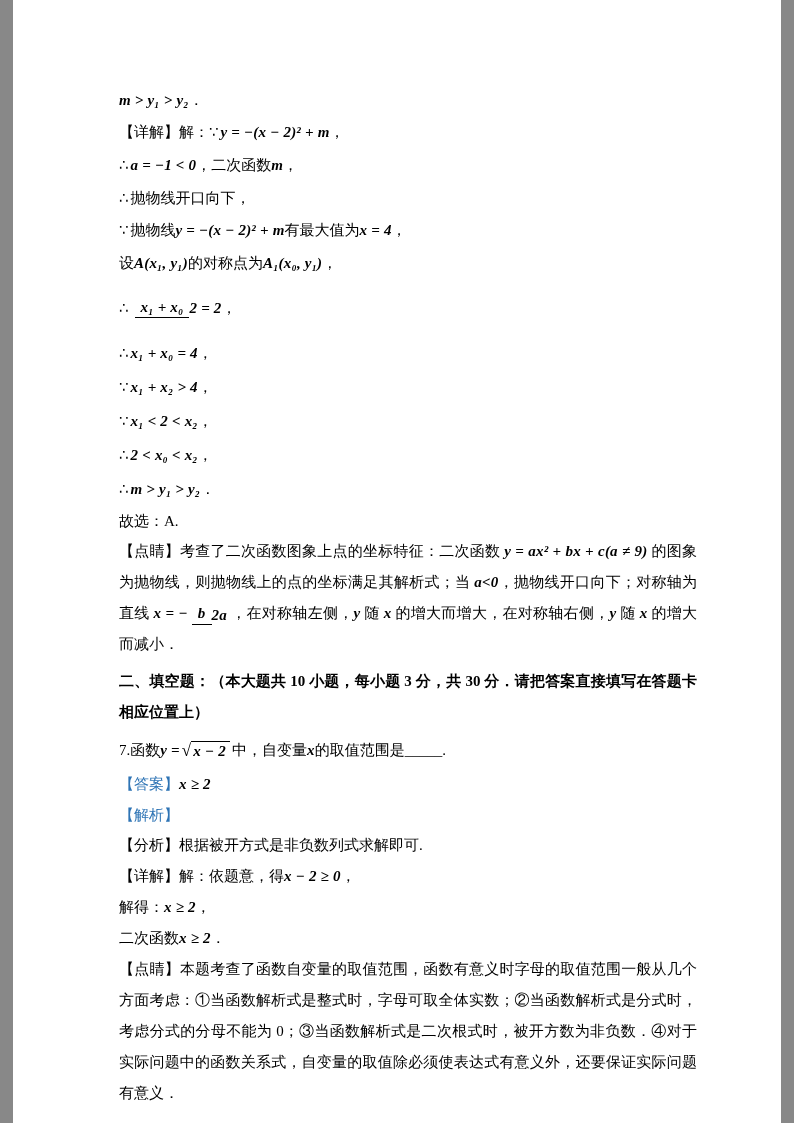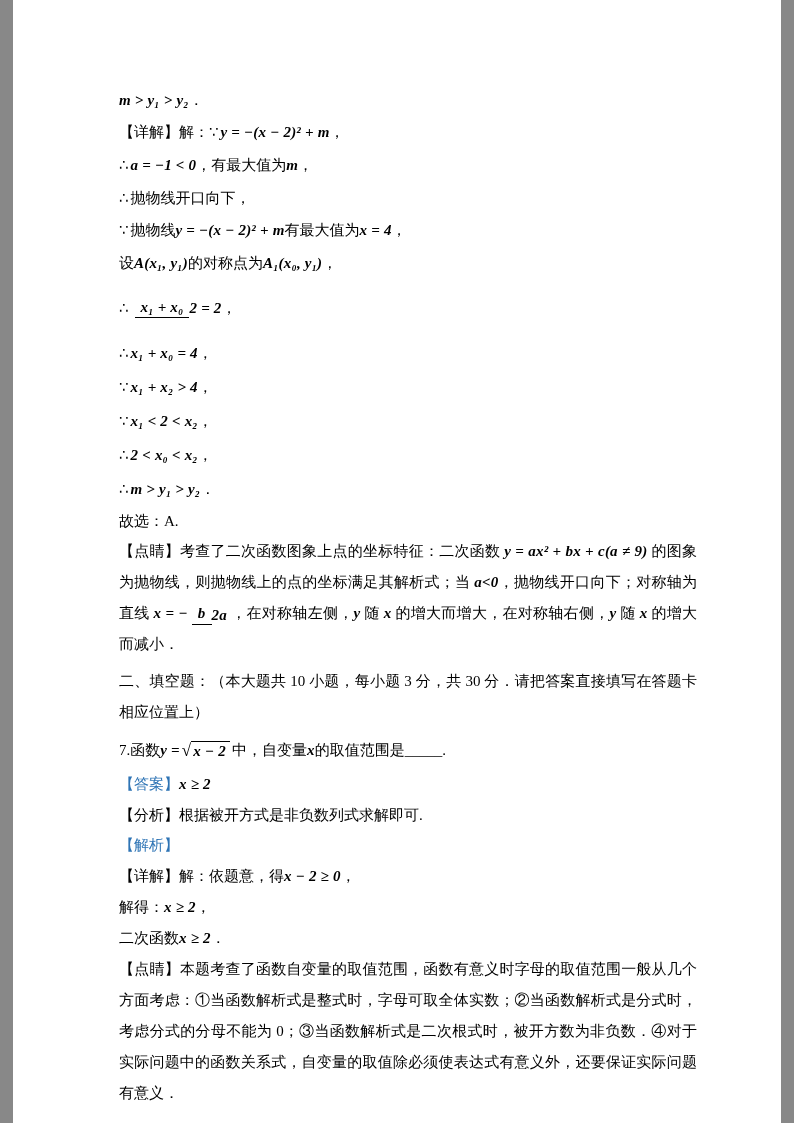--- a/index.html
+++ b/index.html
@@ -23,21 +23,21 @@
   .sym { font-family: "DejaVu Sans", sans-serif; font-style: normal; font-weight: 400; padding-right: 2px; }
   .punct { font-style: normal; font-weight: 400; }
   .blue { color: var(--blue); }
   .frac { display: inline-flex; flex-direction: row; align-items: center; vertical-align: middle; margin: 0 4px; line-height: 1.25; }
   .frac .num { border-bottom: 1.5px solid var(--ink); padding: 0 6px 1px; }
   .frac .den { padding-top: 1px; }
   .sqrt { display: inline-flex; align-items: flex-start; margin: 0 2px; }
   .sqrt .rad { font-style: normal; font-weight: 700; font-size: 17px; line-height: 1; transform: translateY(1px); }
   .sqrt .vinculum { border-top: 1.6px solid var(--ink); padding: 1px 4px 0 2px; }
   .gap-b6 { margin-bottom: 6px; }
-  .gap-b4 { margin-bottom: 4px; }
+  .gap-b4 { margin-bottom: 4px; font-weight: bold; }
 </style>
 </head>
 <body>
 
 <div class="page">
   <div class="content">
 
     <div class="mline">
       <span class="math">m &gt; y₁ &gt; y₂</span>
         <span class="punct">．</span>
@@ -47,21 +47,21 @@
       <span class="punct">【详解】</span>
         <span class="punct">解：</span>
         <span class="sym">∵</span>
         <span class="math">y = −(x − 2)² + m</span>
         <span class="punct">，</span>
     </div>
 
     <div class="mline h34">
       <span class="sym">∴</span>
         <span class="math">a = −1 &lt; 0</span>
-        <span class="punct">，有最大值为 </span>
+        <span class="punct">，二次函数 </span>
         <span class="math">m</span>
         <span class="punct">，</span>
     </div>
 
     <div class="mline">
       <span class="sym">∴</span>
         <span class="punct">抛物线开口向下，</span>
     </div>
 
     <div class="mline">
@@ -148,26 +148,26 @@
         <span class="math">x</span>
         <span class="punct"> 的取值范围是_____.</span>
     </div>
 
     <div class="mline">
       <span class="punct blue">【答案】</span>
         <span class="math">x ≥ 2</span>
     </div>
 
     <div class="mline h30">
-      <span class="punct">【分析】</span>
-        <span>根据被开方式是非负数列式求解即可.</span>
+      <span class="punct blue">【解析】</span>
     </div>
 
     <div class="mline h30">
-      <span class="punct blue">【解析】</span>
+      <span class="punct">【分析】</span>
+        <span>根据被开方式是非负数列式求解即可.</span>
     </div>
 
     <div class="mline">
       <span class="punct">【详解】</span>
         <span>解：依题意，得 </span>
         <span class="math">x − 2 ≥ 0</span>
         <span class="punct">，</span>
     </div>
 
     <div class="mline h30">

